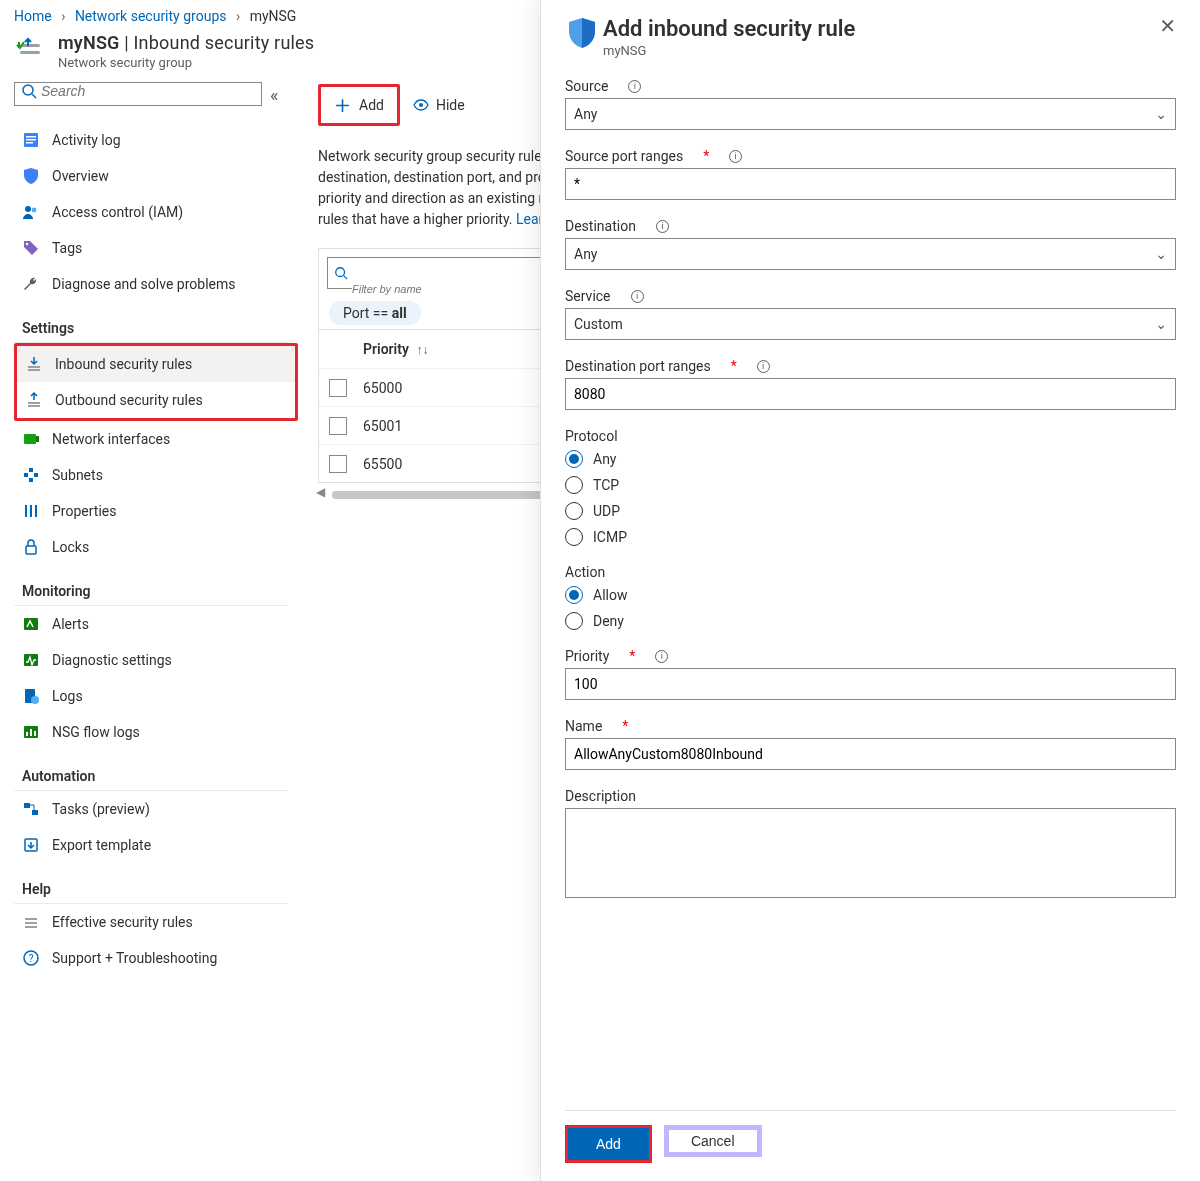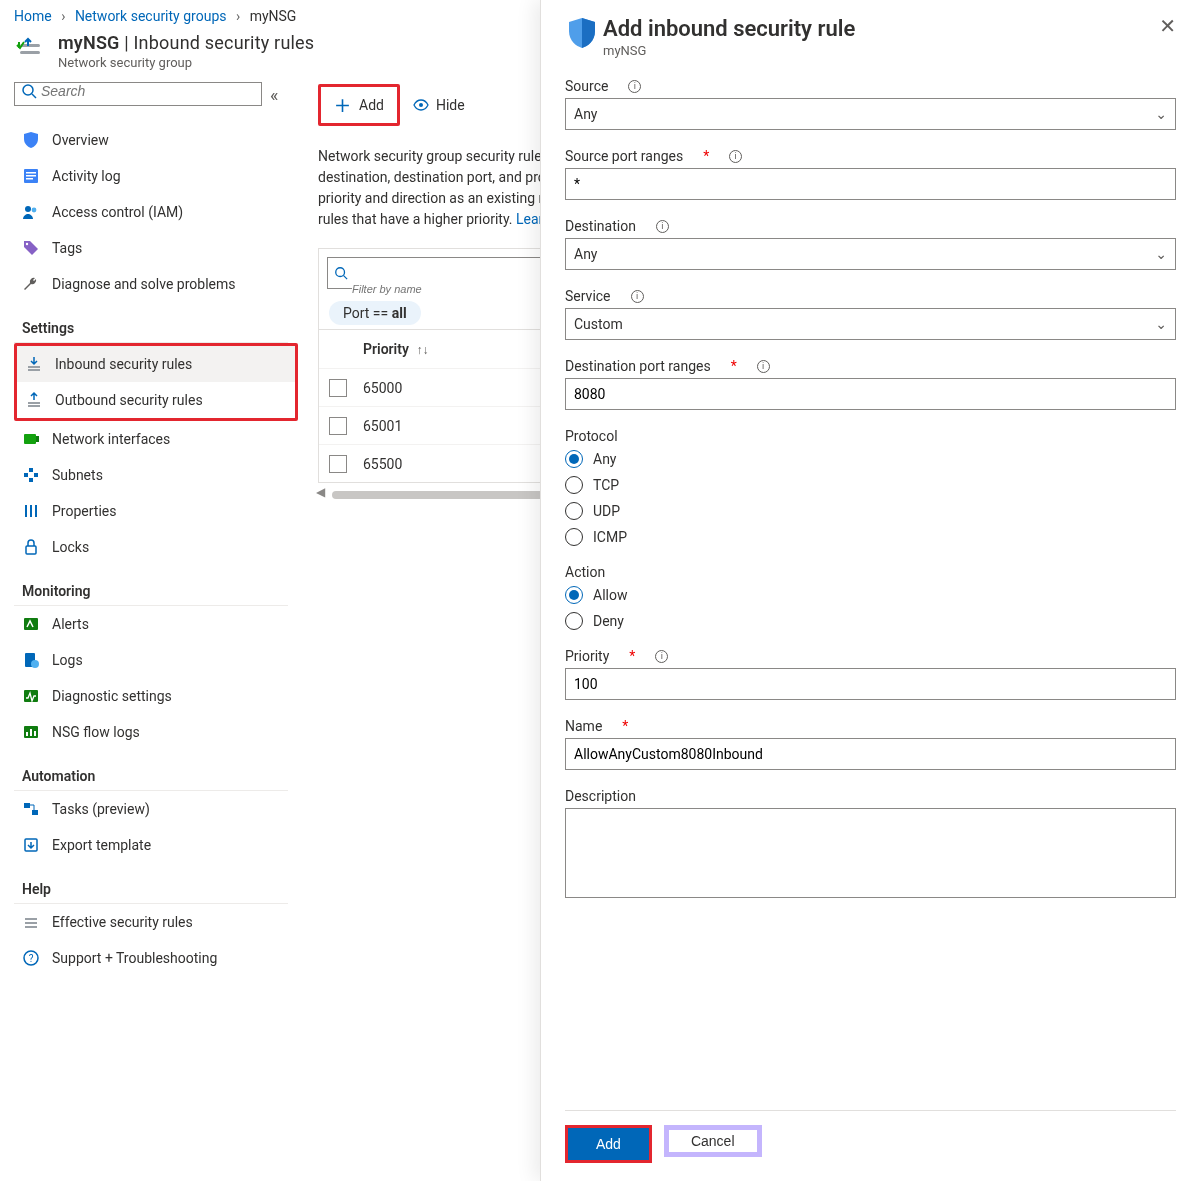--- a/index.html
+++ b/index.html
@@ -206,35 +206,35 @@
             <line x1="11" y1="11" x2="15" y2="15" stroke="#0067b8" stroke-width="1.5"></line>
           </svg>
         <input placeholder="Search" style="">
       </div>
       <span class="collapse-caret">«</span>
     </div>
 
     <div class="menu-item">
       <span class="mi-icon">
           <svg viewBox="0 0 18 18">
-            <path d="M9 1 L16 3 V8 C16 13 12 16 9 17 C6 16 2 13 2 8 V3 Z" fill="#3b82f6"></path>
-          </svg>
-        </span>
-      <span>Overview</span>
-    </div>
-    <div class="menu-item">
-      <span class="mi-icon">
-          <svg viewBox="0 0 18 18">
             <rect x="2" y="2" width="14" height="14" rx="1" fill="#3b82f6"></rect>
             <rect x="4" y="5" width="10" height="1.5" fill="#fff"></rect>
             <rect x="4" y="8" width="10" height="1.5" fill="#fff"></rect>
             <rect x="4" y="11" width="7" height="1.5" fill="#fff"></rect>
           </svg>
         </span>
       <span>Activity log</span>
+    </div>
+    <div class="menu-item">
+      <span class="mi-icon">
+          <svg viewBox="0 0 18 18">
+            <path d="M9 1 L16 3 V8 C16 13 12 16 9 17 C6 16 2 13 2 8 V3 Z" fill="#3b82f6"></path>
+          </svg>
+        </span>
+      <span>Overview</span>
     </div>
     <div class="menu-item">
       <span class="mi-icon">
           <svg viewBox="0 0 18 18">
             <circle cx="6" cy="6" r="3" fill="#0067b8"></circle>
             <circle cx="12" cy="7" r="2.4" fill="#50b0f0"></circle>
             <path d="M1 16c0-3 3-5 5-5s5 2 5 5" fill="#0067b8"></path>
           </svg>
         </span>
       <span>Access control (IAM)</span>
@@ -327,34 +327,34 @@
           <svg viewBox="0 0 18 18">
             <rect x="2" y="3" width="14" height="12" rx="1" fill="#107c10"></rect>
             <path d="M5 12l3-6 3 6" stroke="#fff" fill="none" stroke-width="1.5"></path>
           </svg>
         </span>
       <span>Alerts</span>
     </div>
     <div class="menu-item">
       <span class="mi-icon">
           <svg viewBox="0 0 18 18">
+            <rect x="2" y="3" width="14" height="12" rx="1" fill="#107c10"></rect>
+            <path d="M4 11h2l2-5 2 8 2-5h2" stroke="#fff" fill="none" stroke-width="1.3"></path>
+          </svg>
+        </span>
+      <span>Diagnostic settings</span>
+    </div>
+    <div class="menu-item">
+      <span class="mi-icon">
+          <svg viewBox="0 0 18 18">
             <rect x="3" y="2" width="10" height="14" rx="1" fill="#0067b8"></rect>
             <circle cx="13" cy="13" r="4" fill="#50b0f0"></circle>
           </svg>
         </span>
       <span>Logs</span>
-    </div>
-    <div class="menu-item">
-      <span class="mi-icon">
-          <svg viewBox="0 0 18 18">
-            <rect x="2" y="3" width="14" height="12" rx="1" fill="#107c10"></rect>
-            <path d="M4 11h2l2-5 2 8 2-5h2" stroke="#fff" fill="none" stroke-width="1.3"></path>
-          </svg>
-        </span>
-      <span>Diagnostic settings</span>
     </div>
     <div class="menu-item">
       <span class="mi-icon">
           <svg viewBox="0 0 18 18">
             <rect x="2" y="3" width="14" height="12" rx="1" fill="#107c10"></rect>
             <rect x="4" y="9" width="2" height="4" fill="#fff"></rect>
             <rect x="8" y="6" width="2" height="7" fill="#fff"></rect>
             <rect x="12" y="8" width="2" height="5" fill="#fff"></rect>
           </svg>
         </span>

